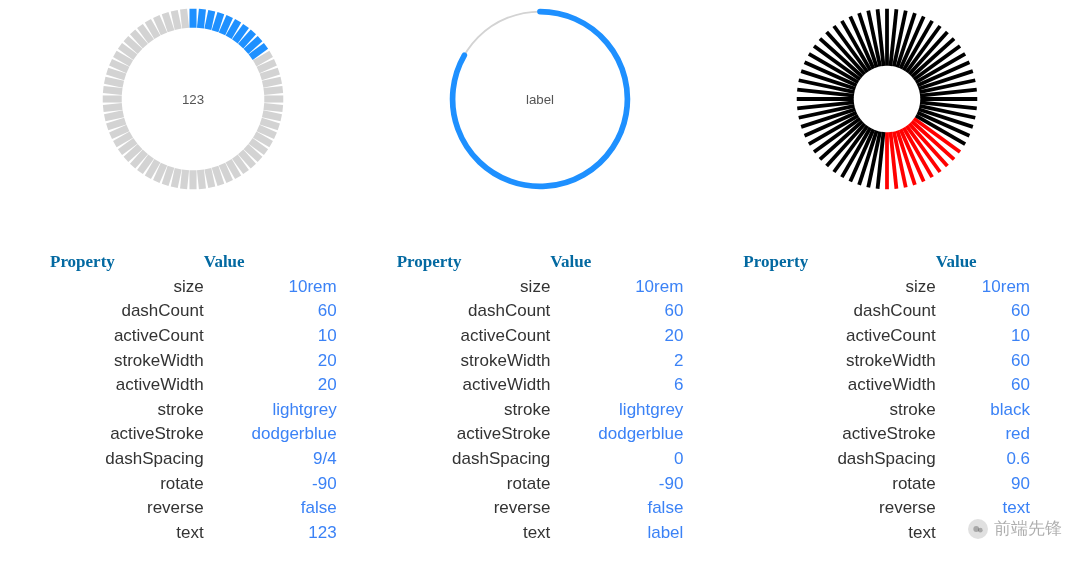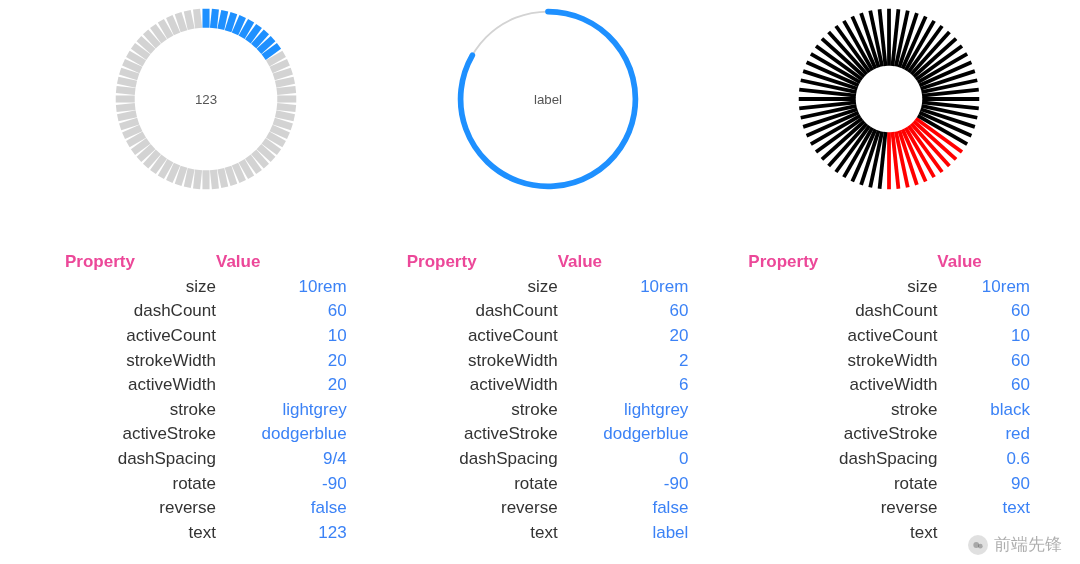--- a/index.html
+++ b/index.html
@@ -12,21 +12,20 @@
     background: #fff;
     color: #333;
     overflow: hidden;
     position: relative;
   }
   .wrap {
     display: flex;
     justify-content: space-between;
     padding: 0 50px;
     gap: 60px;
-    margin-left: 15px;
   }
   .col {
     flex: 1;
     display: flex;
     flex-direction: column;
     align-items: center;
   }
   .dial-holder {
     height: 210px;
     display: flex;
@@ -41,31 +40,32 @@
   .tbl {
     width: 100%;
     margin-top: 40px;
     font-size: 17px;
     line-height: 1.45;
     border-collapse: collapse;
   }
   .tbl th {
     text-align: left;
     font-weight: 700;
-    color: #ec4899;
+    color: #0369a1;
     padding: 0;
+    font-family: Liberation Serif, serif;
   }
   .tbl th.val { text-align: left; }
   .tbl td { padding: 0; }
   .tbl td.prop { text-align: right; color: #333; }
   .tbl td.val  { text-align: right; color: #3b82f6; }
   .watermark {
     position: absolute;
     right: 18px;
-    bottom: 8px;
+    bottom: 24px;
     font-size: 17px;
     color: rgba(0,0,0,0.32);
     display: flex;
     align-items: center;
     gap: 6px;
     pointer-events: none;
   }
   .watermark .wm-icon {
     width: 20px; height: 20px; border-radius: 50%;
     background: rgba(0,0,0,0.12);

